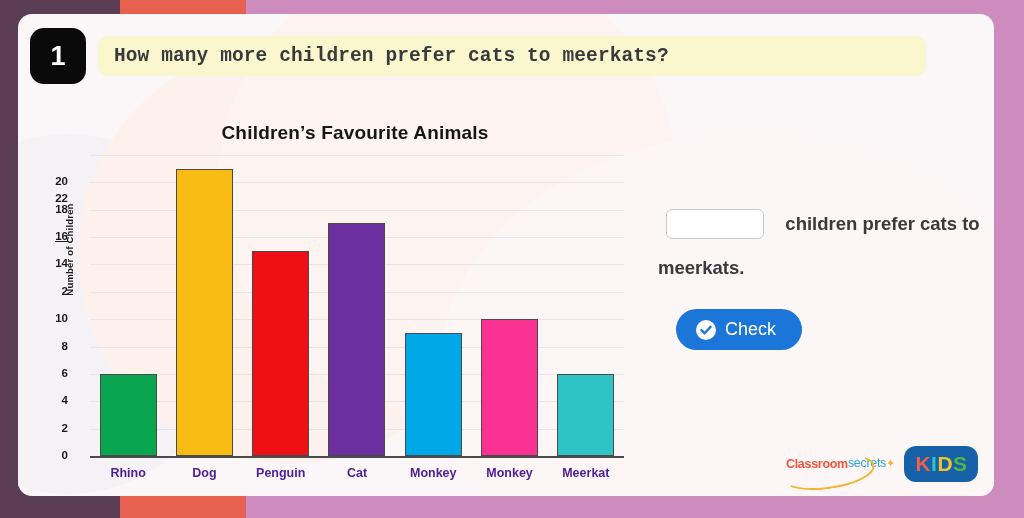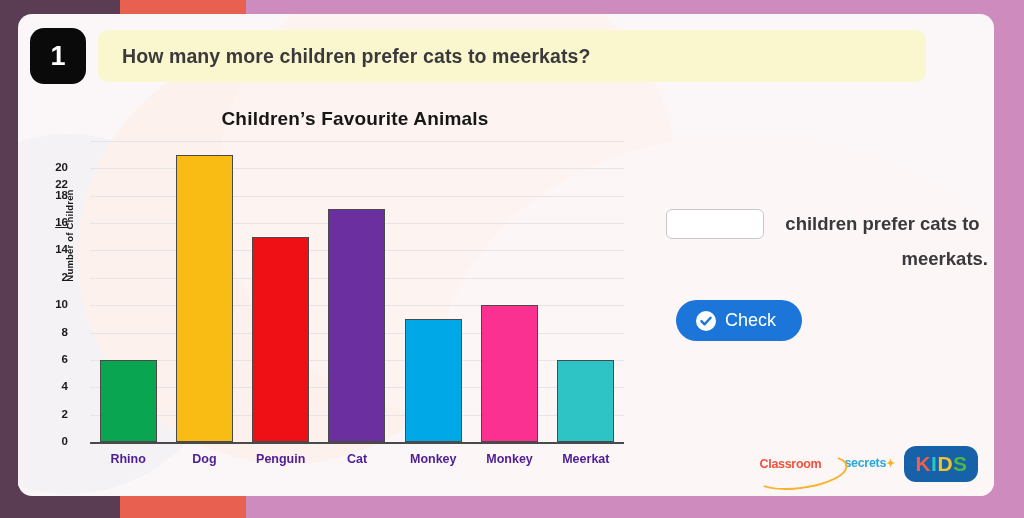--- a/index.html
+++ b/index.html
@@ -30,28 +30,28 @@
 
   
   #headerrow{position:absolute;left:12px;top:14px;display:flex;align-items:center;gap:12px;}
   #qnum{
     width:56px;height:56px;border-radius:14px;background:#0A0A0A;
     color:#fff;font-size:27px;font-weight:700;
     display:flex;align-items:center;justify-content:center;
     flex:0 0 auto;
   }
   #qbar{
-    width:828px;height:52px;border-radius:10px;background:#FAF7CE;
+    width:828px;height:40px;border-radius:10px;background:#FAF7CE;
     display:flex;align-items:center;
-    padding-left:24px;box-sizing:border-box;
+    padding-left:16px;box-sizing:border-box;font-family:Liberation Mono, monospace;
   }
   #qtext{font-size:19.5px;font-weight:700;color:#3A3A3C;letter-spacing:.1px;}
 
   
-  #chart{position:absolute;left:14px;top:78px;width:600px;height:410px;}
+  #chart{position:absolute;left:14px;top:92px;width:600px;height:410px;}
   #charttitle{
     position:absolute;left:0;top:16px;width:600px;text-align:center;
     font-size:19px;font-weight:700;color:#171717;letter-spacing:.2px;
     padding-left:46px;box-sizing:border-box;
   }
   #ylabel{
     position:absolute;left:-28px;top:138px;width:130px;text-align:center;
     transform:rotate(-90deg);
     font-size:9.5px;font-weight:700;color:#1A1A1A;letter-spacing:.2px;
   }
@@ -81,41 +81,41 @@
 
   
   #answerpanel{position:absolute;left:640px;top:195px;width:330px;}
   #answerline{display:flex;align-items:center;justify-content:center;gap:21px;}
   #answerbox{
     width:98px;height:30px;border:1px solid #C8C6C8;border-radius:6px;background:#fff;
     font-family:"Liberation Sans",sans-serif;font-size:15px;color:#2B2B2B;
     padding:0 8px;box-sizing:border-box;outline:none;
   }
   .ansTxt{font-size:18.5px;font-weight:700;color:#3A3A3C;white-space:nowrap;}
-  #answerline2{text-align:right;margin-top:9px;}
+  #answerline2{text-align:left;margin-top:18px;}
   #checkbtn{
     margin:30px 0 0 18px;
     display:inline-flex;align-items:center;gap:9px;
     background:#1C75D8;color:#fff;border:none;border-radius:22px;
     padding:10px 26px 10px 20px;cursor:pointer;
     font-family:"Liberation Sans",sans-serif;font-size:18px;
   }
   #checkicon{width:20px;height:20px;flex:0 0 auto;}
 
   
   #logos{position:absolute;right:16px;bottom:14px;display:flex;align-items:center;gap:9px;}
   #cslogo{display:flex;flex-direction:row;align-items:center;line-height:1;position:relative;}
   #cslogo .swoosh{
     position:absolute;left:-5px;top:-3px;width:90px;height:30px;
     border:2.5px solid #F6B42A;border-radius:50%;
     border-left-color:transparent;border-top-color:transparent;
     transform:rotate(-8deg);
   }
   #csl1{font-size:12.5px;font-weight:700;color:#F0533C;letter-spacing:-.3px;}
-  #csl2{font-size:12.5px;font-weight:700;color:#2AA8D6;letter-spacing:-.3px;margin-top:-1px;margin-left:23px;}
+  #csl2{font-size:12.5px;font-weight:400;color:#2AA8D6;letter-spacing:-.3px;margin-top:-1px;}
   #csstar{color:#F6B42A;font-size:11px;}
   #kidslogo{
     width:74px;height:36px;border-radius:12px;background:#1661A8;
     display:flex;align-items:center;justify-content:center;gap:1px;
     font-size:21px;font-weight:700;letter-spacing:-.5px;
   }
   .kK{color:#F0604C;} .kI{color:#2BC4C8;} .kD{color:#F4C32B;} .kS{color:#4FB748;}
 </style>
 </head>
 <body>

